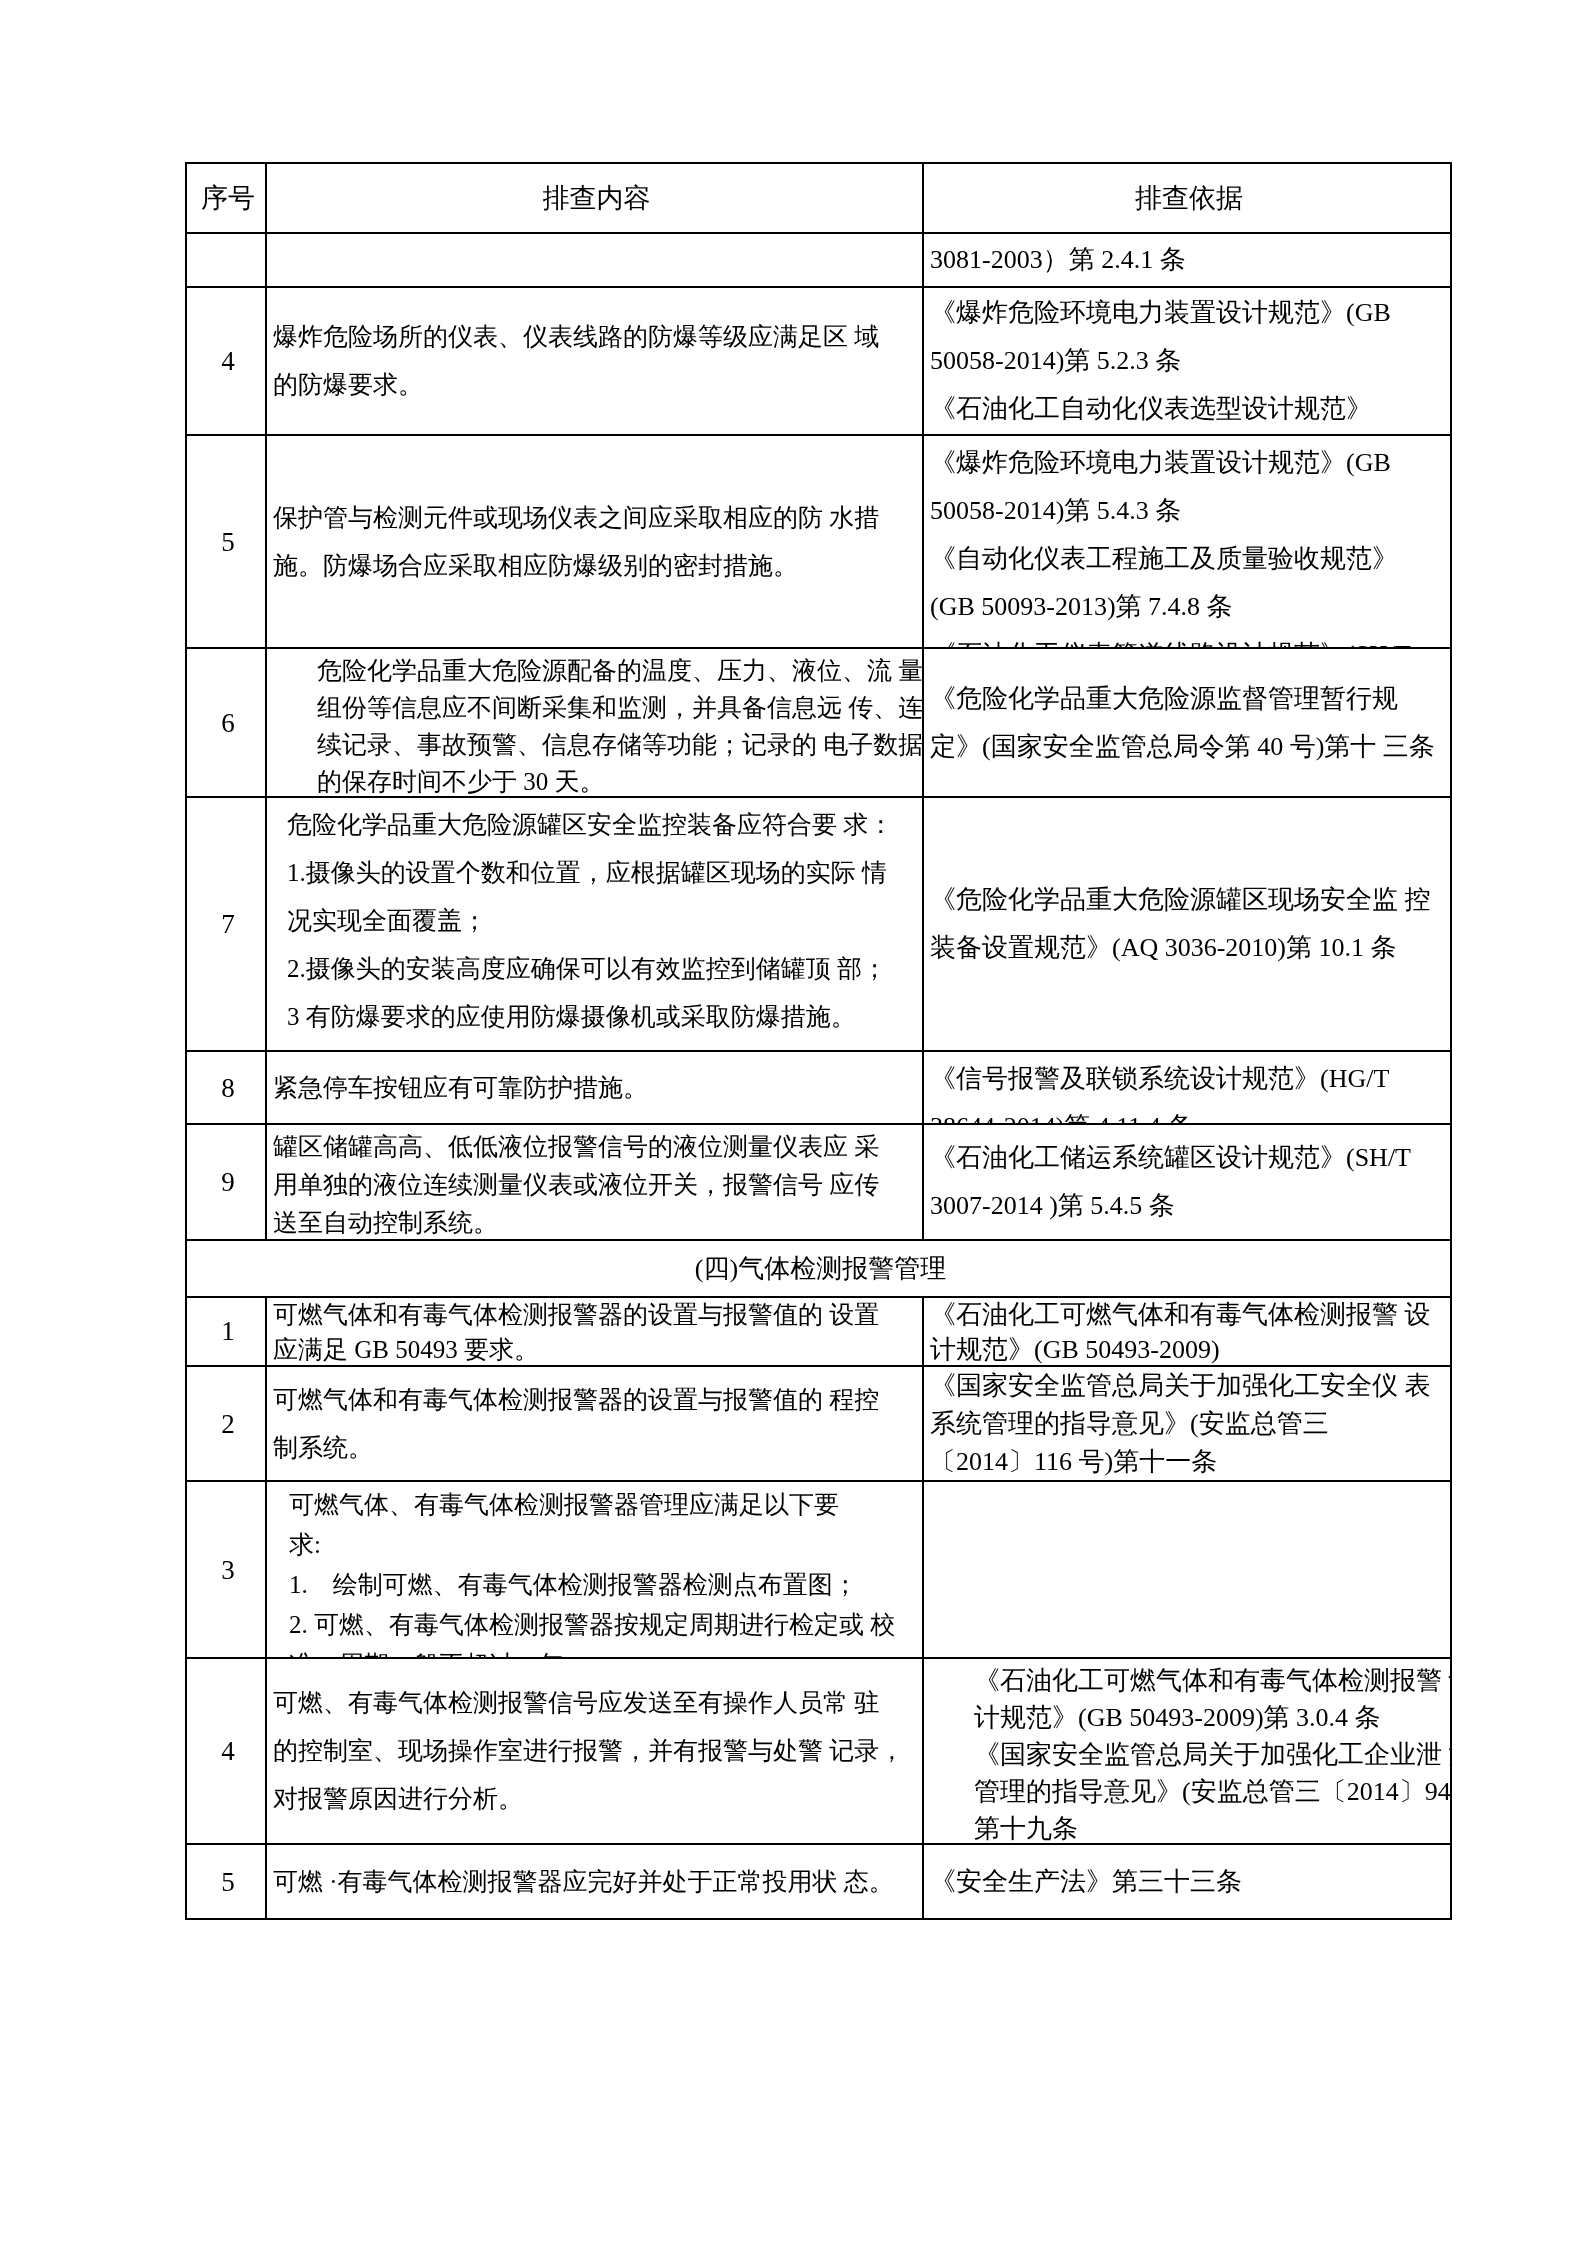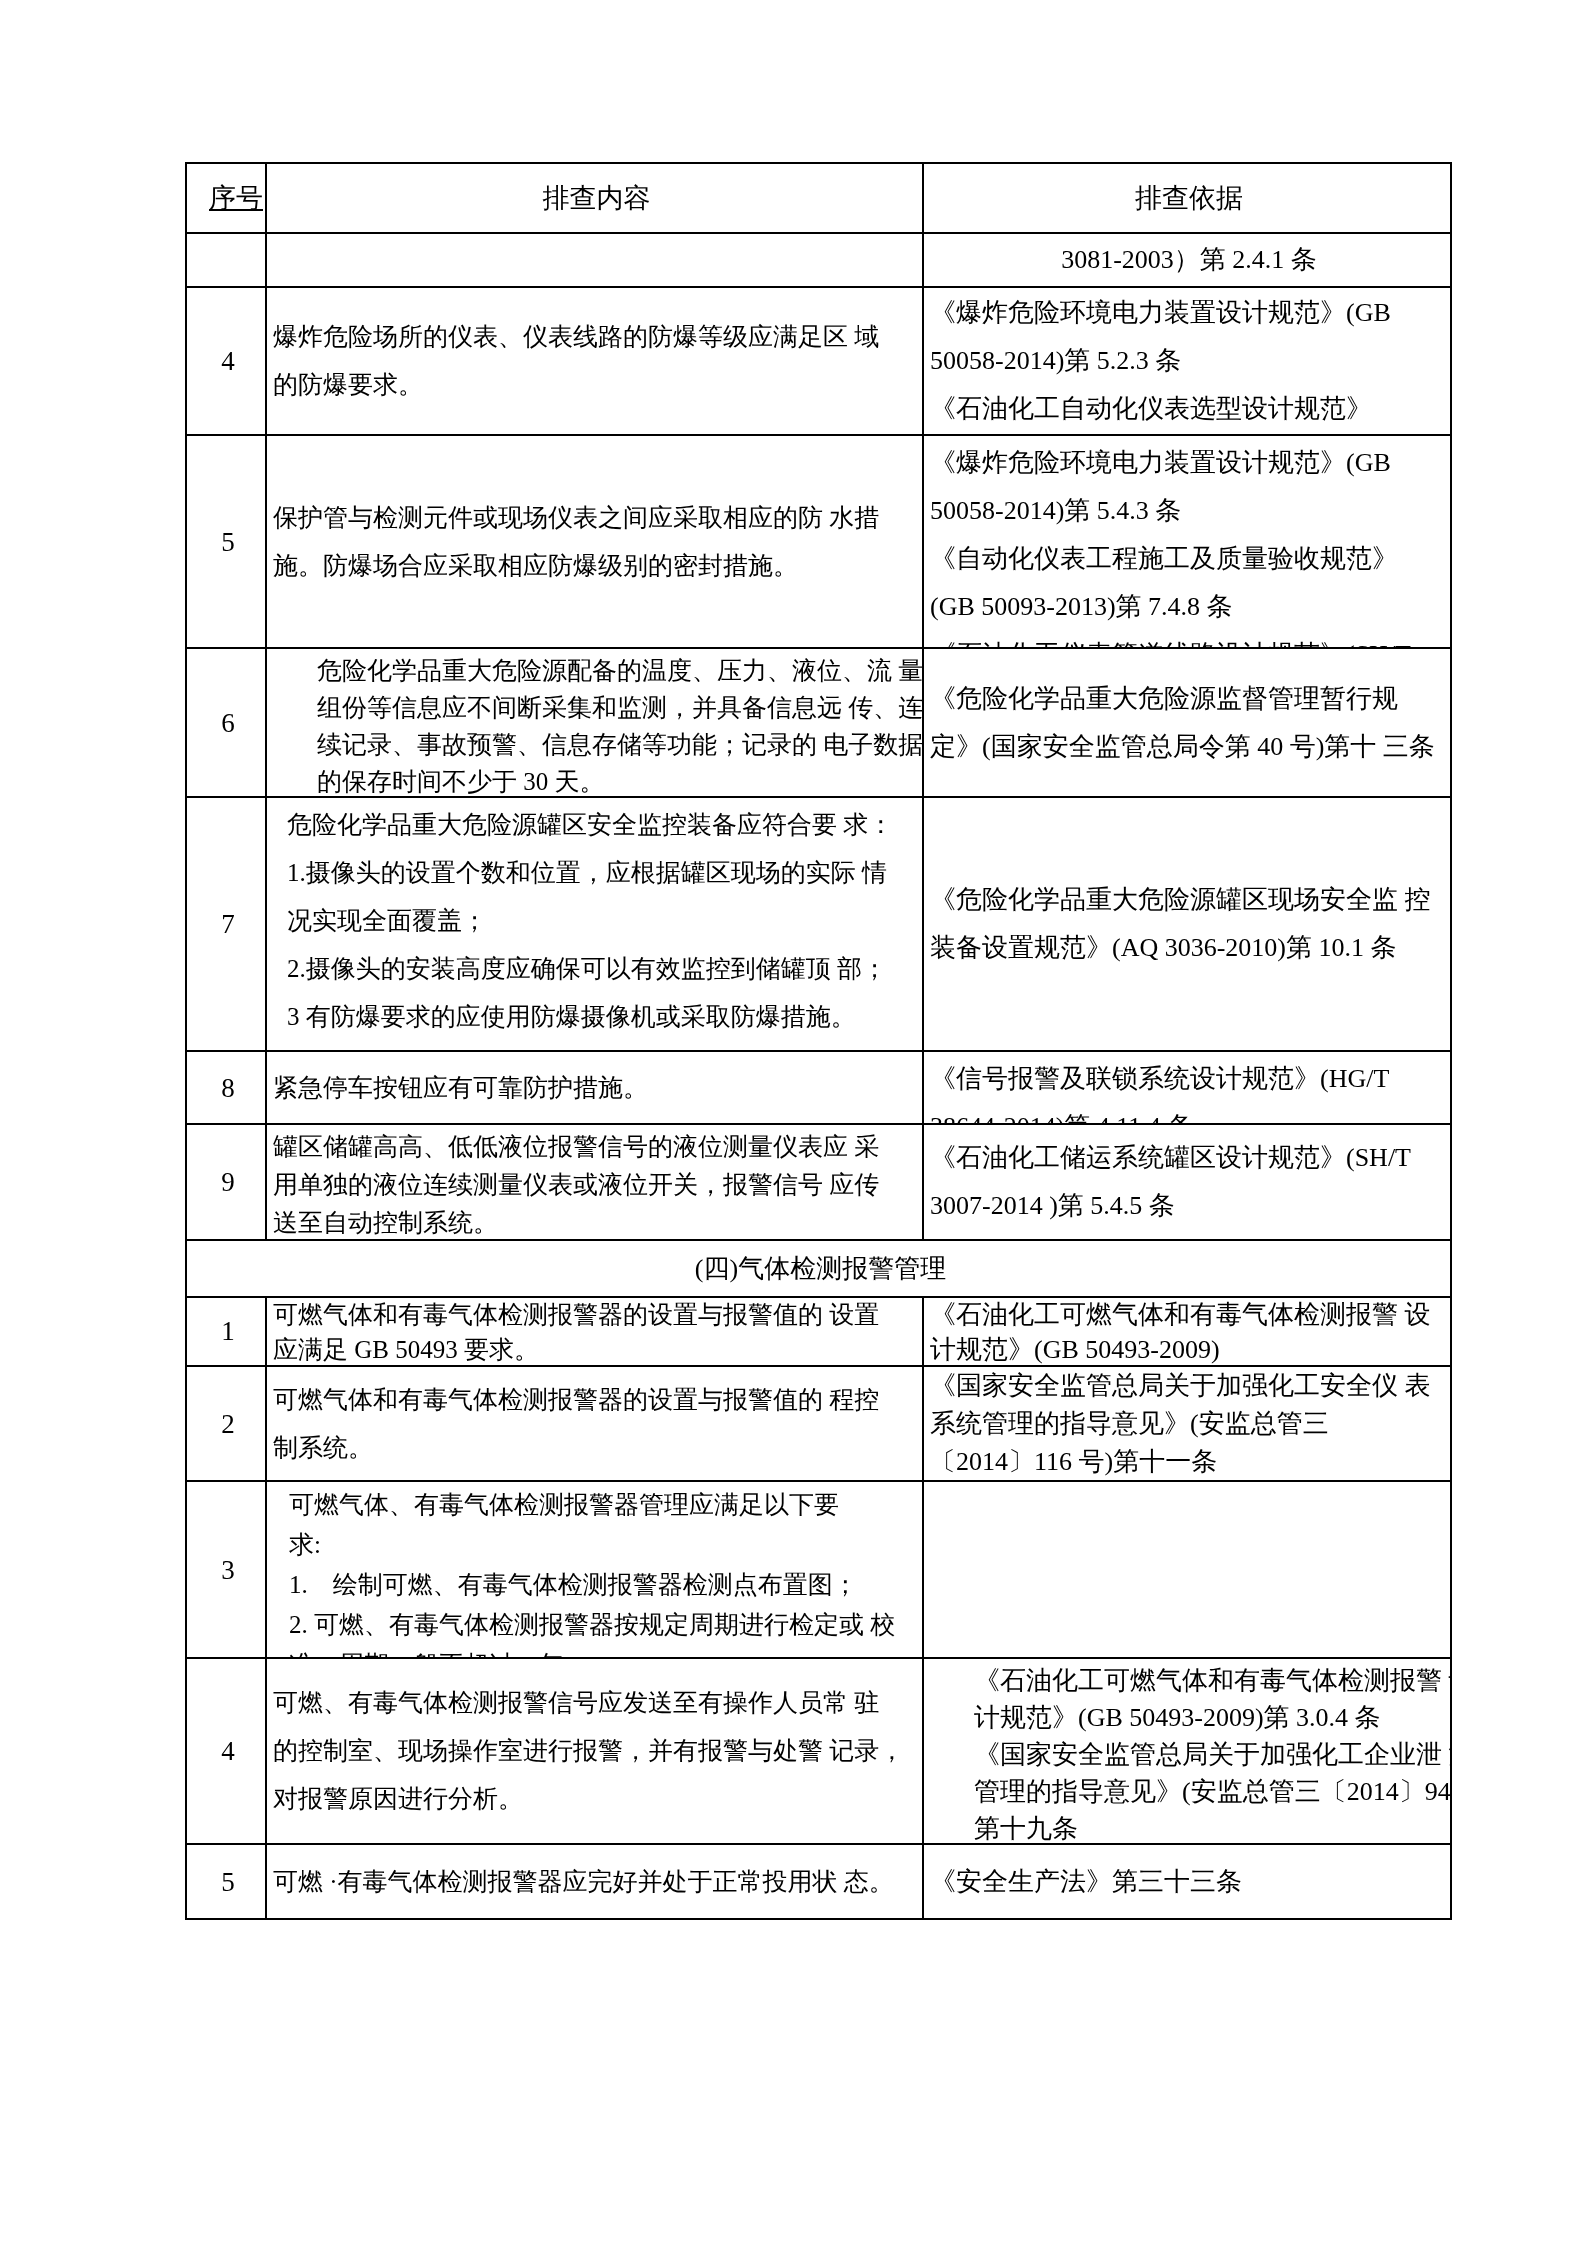--- a/index.html
+++ b/index.html
@@ -28,39 +28,39 @@
 <table class="doc-table">
   <colgroup>
       <col style="width:80px">
       <col style="width:657px">
       <col style="width:528px">
     </colgroup>
 
   <tbody>
       <tr>
     <td class="hdr">
-          <div class="cb lh48" style="height:68px;align-content:center;text-align:right;text-decoration:underline;">序号</div>
+          <div class="cb lh48" style="height:68px;align-content:center;text-align:center;">序号</div>
         </td>
     <td class="hdr">
           <div class="cb lh48" style="height:68px;align-content:center;text-align:center;">排查内容</div>
         </td>
     <td class="hdr">
           <div class="cb lh48" style="height:68px;align-content:center;text-align:center;">排查依据</div>
         </td>
   </tr>
 
   <tr>
     <td class="numcell">
           <div class="cb lh48" style="height:52px;text-align:center;"></div>
         </td>
     <td class="content">
           <div class="cb lh48" style="height:52px;"></div>
         </td>
     <td class="basis">
-          <div class="cb lh48" style="height:48px;text-align:center;">3081-2003）第 2.4.1 条</div>
+          <div class="cb lh48" style="height:48px;">3081-2003）第 2.4.1 条</div>
         </td>
   </tr>
 
   <tr>
     <td class="numcell">
           <div class="cb lh48" style="height:146px;text-align:center;">4</div>
         </td>
     <td class="content">
           <div class="cb lh48" style="height:127px;">爆炸危险场所的仪表、仪表线路的防爆等级应满足区 域
 的防爆要求。</div>

